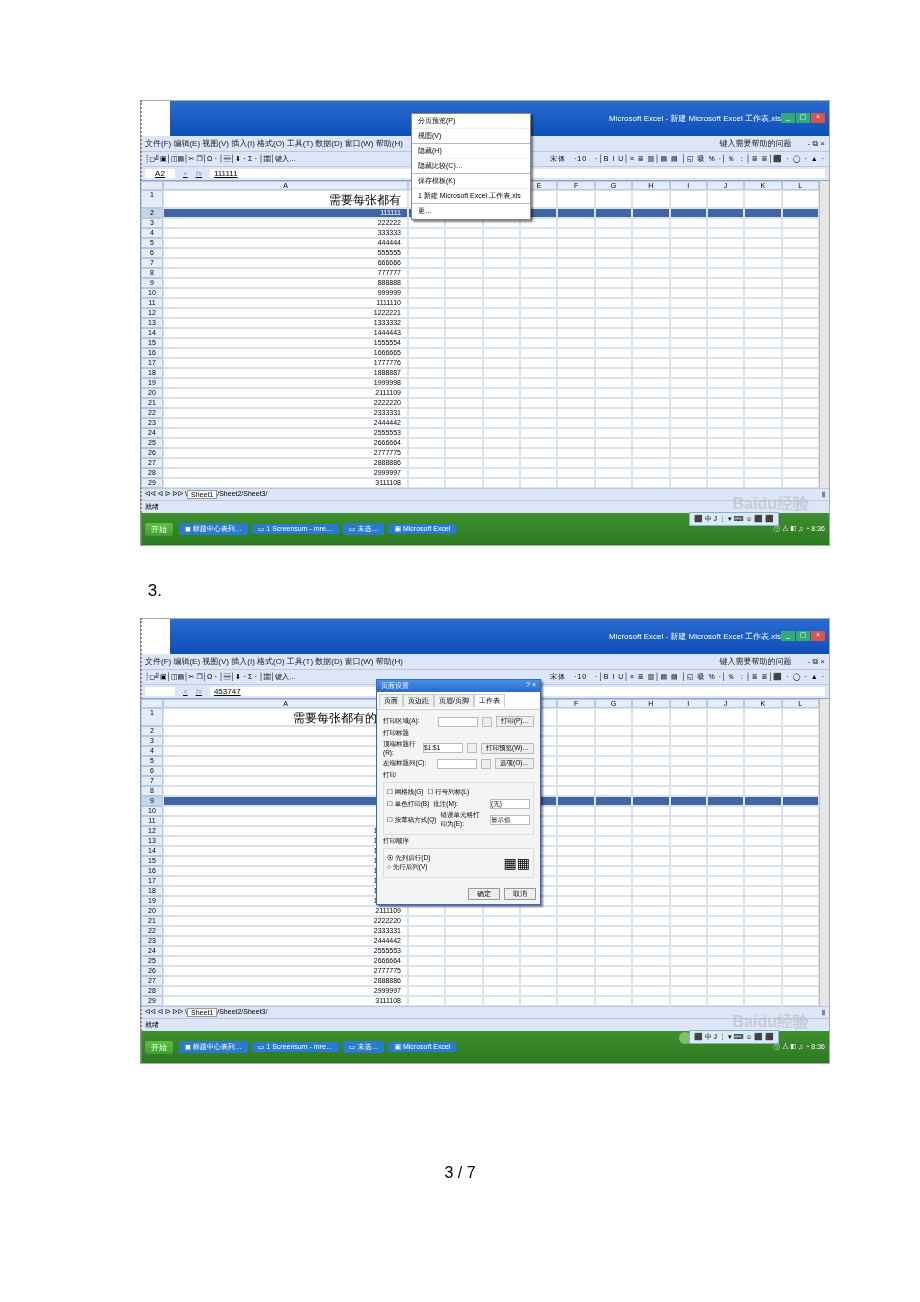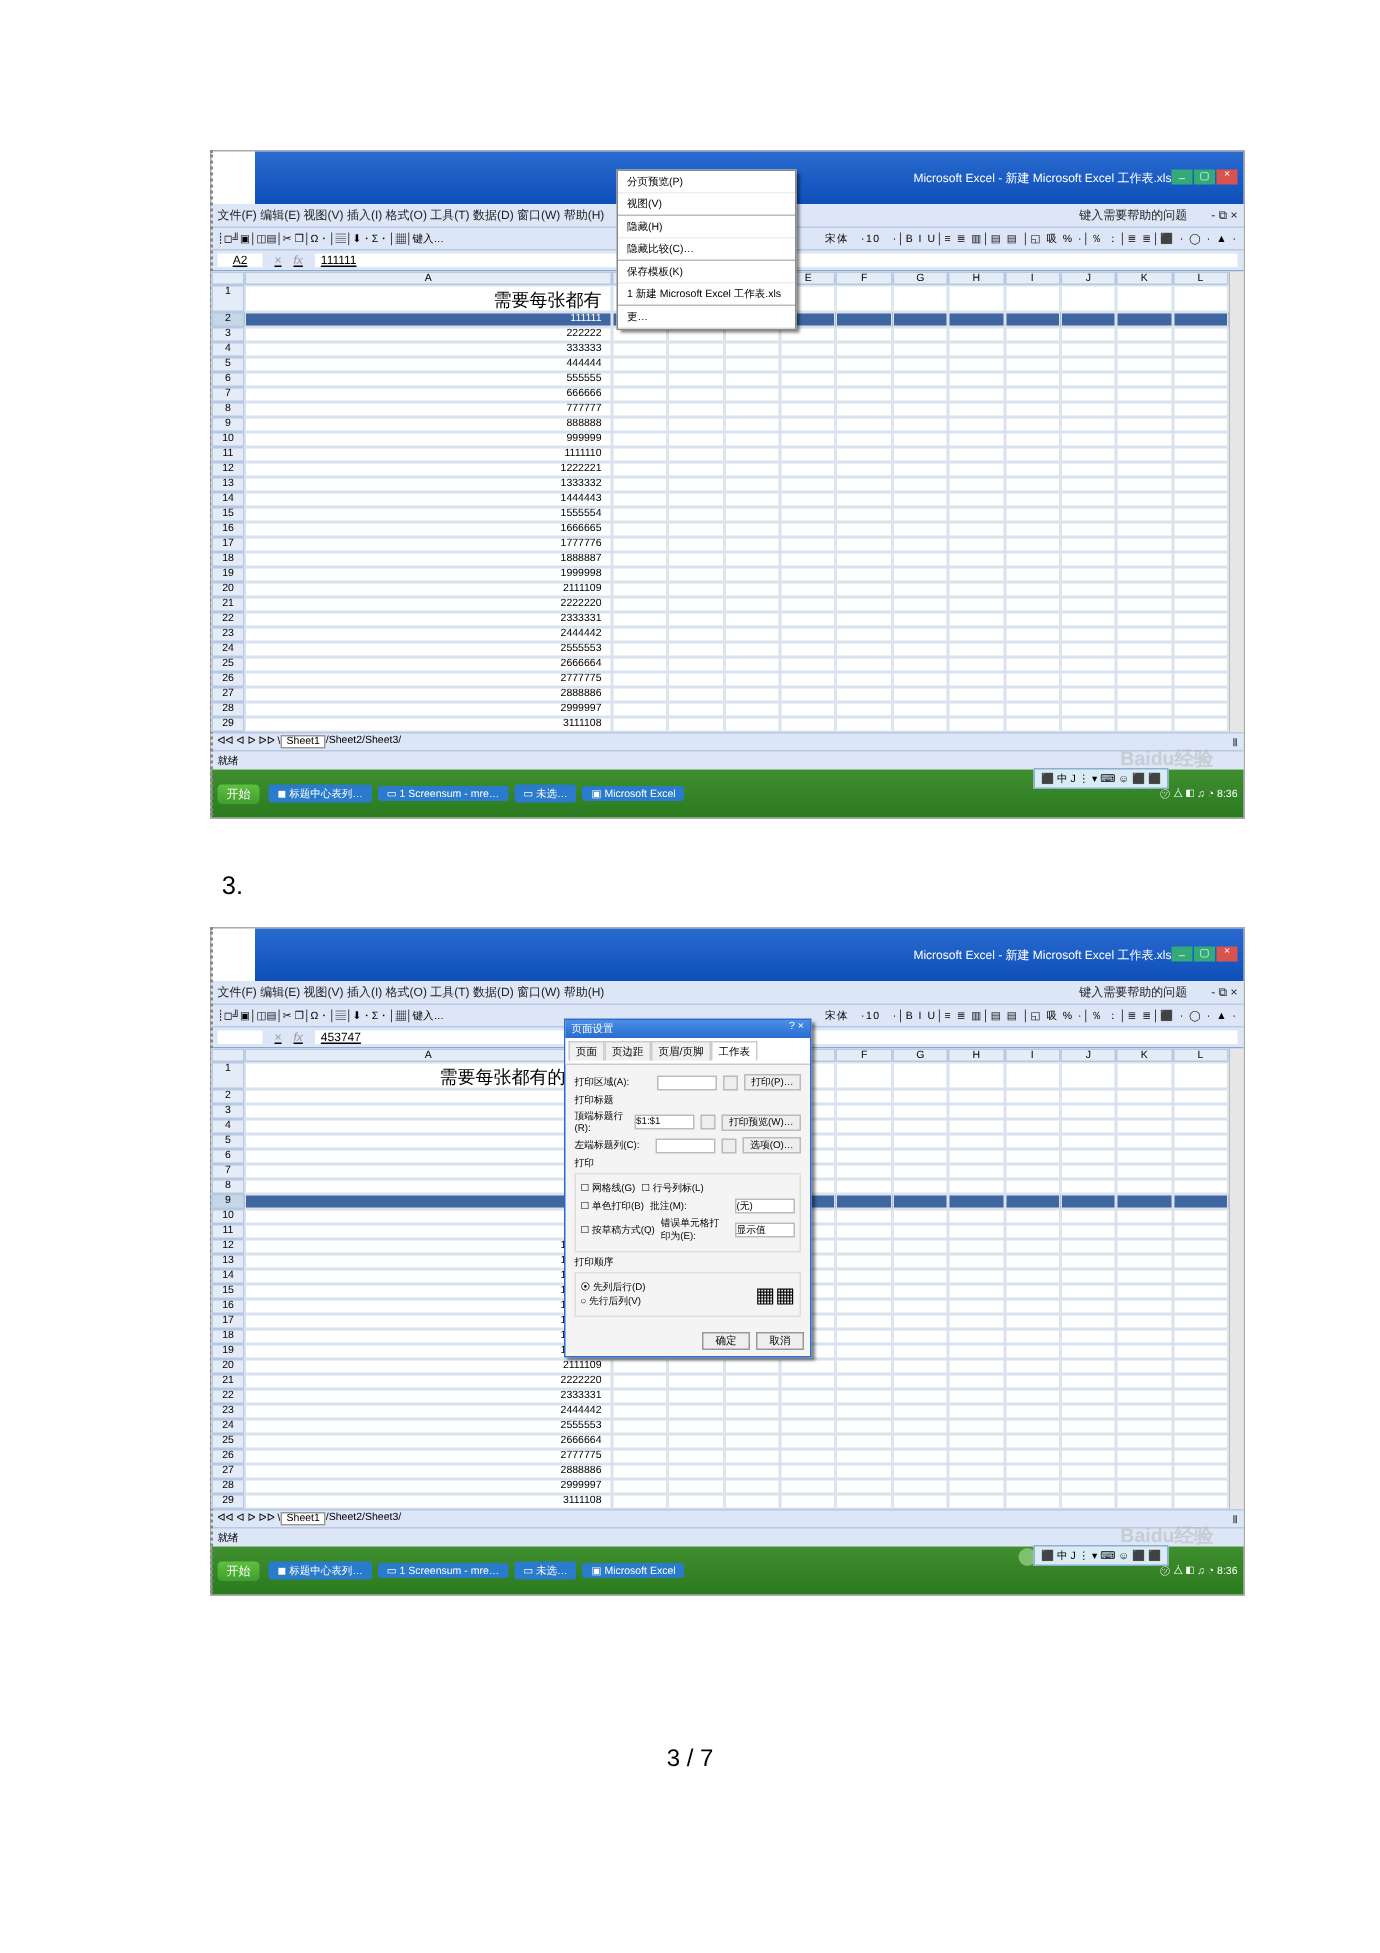--- a/index.html
+++ b/index.html
@@ -129,21 +129,21 @@
       border: 1px solid #888;
       font-size: 7px;
       z-index: 5;
       box-shadow: 2px 2px 2px rgba(0,0,0,0.5);
     }
     .dropdown-menu .mi { padding: 2px 6px; border-bottom: 0.5px solid #eee; }
     .dropdown-menu .mi.sep { border-bottom: 1px solid #bbb; }
     .watermark {
       position: absolute;
       right: 20px; bottom: 30px;
-      font-size: 13px; color: rgba(180,180,180,0.5);
+      font-size: 16px; color: rgba(180,180,180,0.5);
       font-weight: 700;
     }
     .zoom-widget {
       position: absolute; right: 90px; bottom: 19px; font-size: 7px; color: #555;
       display: flex; gap: 4px; align-items: center;
     }
     .zoom-widget .circ { width: 12px; height: 12px; border-radius: 50%; background: #7fbf6f; display: inline-block;}
     .ime-strip {
       position: absolute; right: 50px; bottom: 19px;
       background: #d9ecf6; border: 1px solid #8caed2; font-size: 7px;

